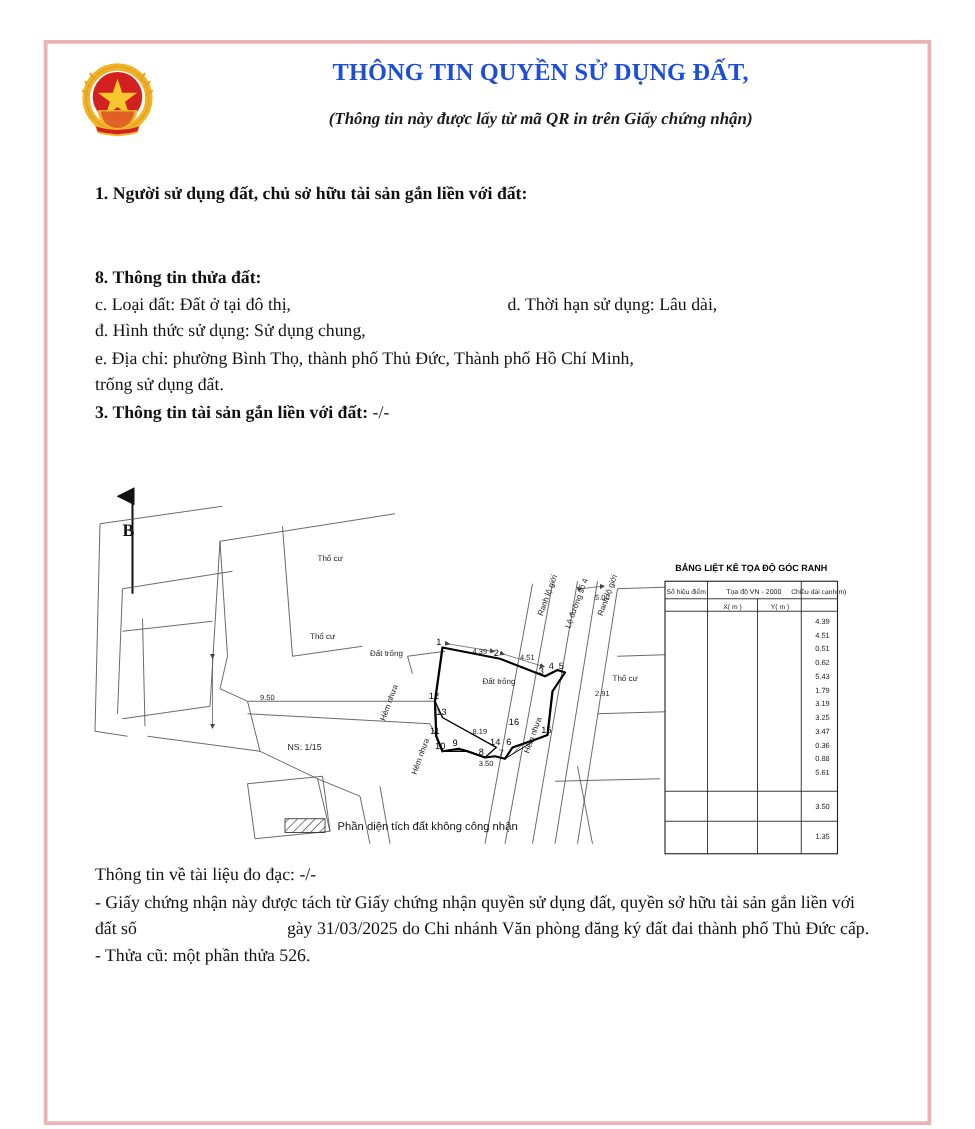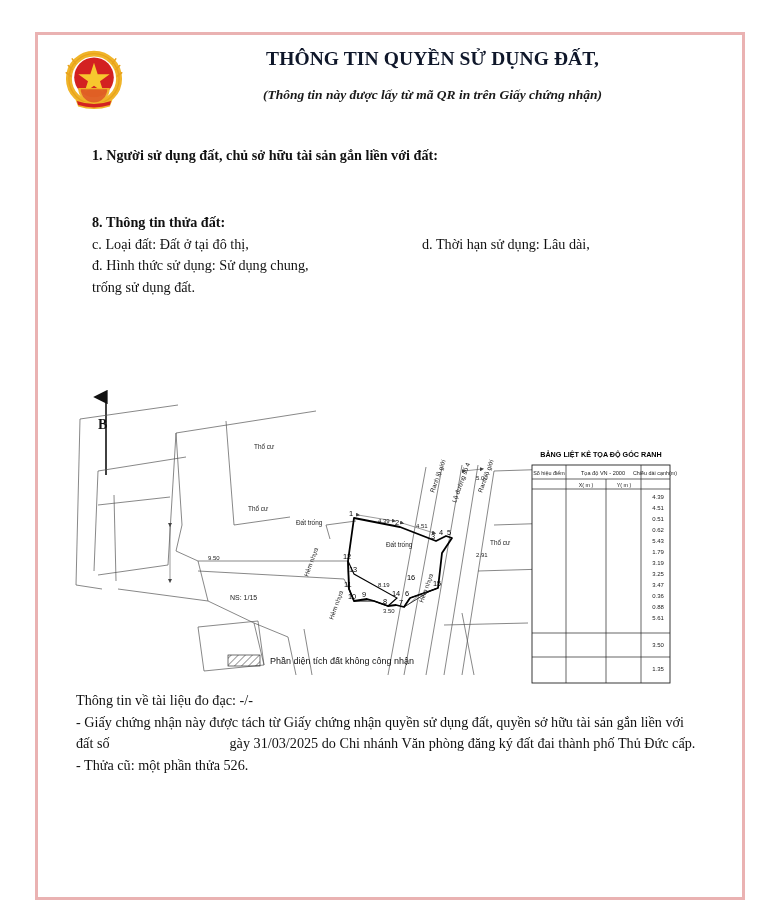--- a/index.html
+++ b/index.html
@@ -45,41 +45,40 @@
     height: 66px;
   }
   .title-block {
     position: absolute;
     left: 105px;
     top: 12px;
     right: 20px;
     text-align: center;
   }
   .doc-title {
-    color: #0f172a;
+    color: #1d4ed8;
     font-weight: bold;
     font-size: 19.5px;
     line-height: 1.18;
     letter-spacing: .1px;
   }
   .doc-subtitle {
     font-style: italic;
     font-weight: bold;
     font-size: 13.5px;
     margin-top: 17px;
     color: #1a1a1a;
   }
 
   
   .doc-body {
     position: absolute;
     left: 38px;
     top: 110px;
     right: 26px;
-    margin-left: 16px;
   }
   .sec-head {
     font-weight: bold;
     font-size: 14.2px;
     line-height: 1.5;
   }
   .line {
     font-size: 14.2px;
     line-height: 1.52;
   }
@@ -174,22 +173,26 @@
     <div class="two-col">
       <div class="col-a">
         <span>c. Loại đất: Đất ở tại đô thị,</span>
       </div>
       <div class="col-b">
         <span>d. Thời hạn sử dụng: Lâu dài,</span>
       </div>
     </div>
 
     <div class="line">đ. Hình thức sử dụng: Sử dụng chung,</div>
+    <div class="line">e. Địa chỉ: phường Bình Thọ, thành phố Thủ Đức, Thành phố Hồ Chí Minh,</div>
     <div class="line">trống sử dụng đất.</div>
 
+    <div class="line">
+      <span class="sec-head">3. Thông tin tài sản gắn liền với đất:</span><span> -/-</span>
+    </div>
 
   </div>
 
   <div class="drawing">
     <svg width="668" height="318" viewBox="0 0 668 318">
       <defs>
         <pattern id="hatch" width="5" height="5" patternTransform="rotate(45)" patternUnits="userSpaceOnUse">
           <line x1="0" y1="0" x2="0" y2="5" stroke="#333" stroke-width="1"></line>
         </pattern>
         <marker id="arrowUp" markerWidth="9" markerHeight="9" refX="4.5" refY="8" orient="auto">

